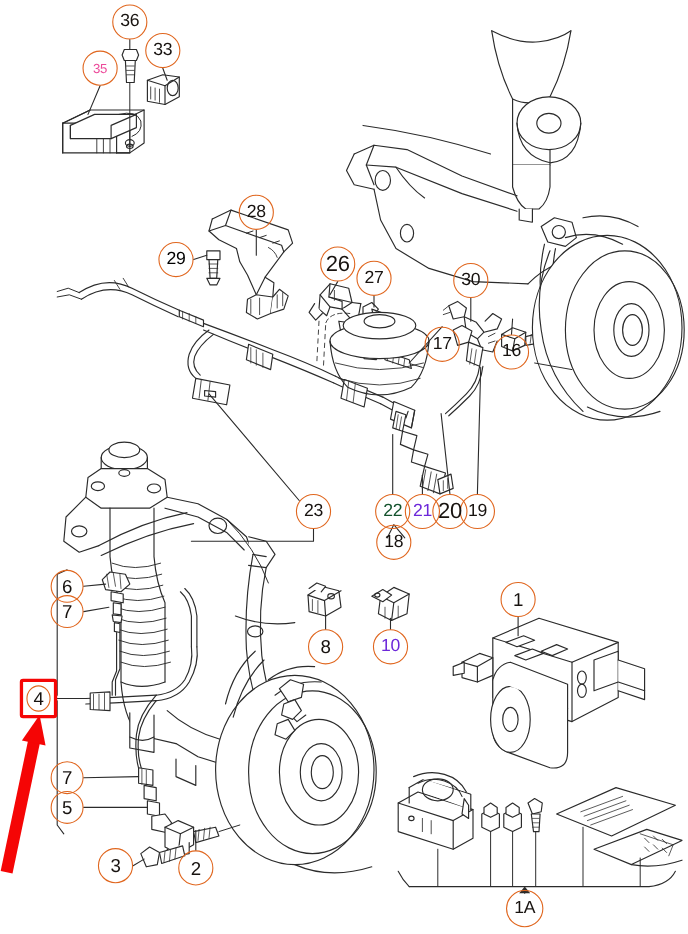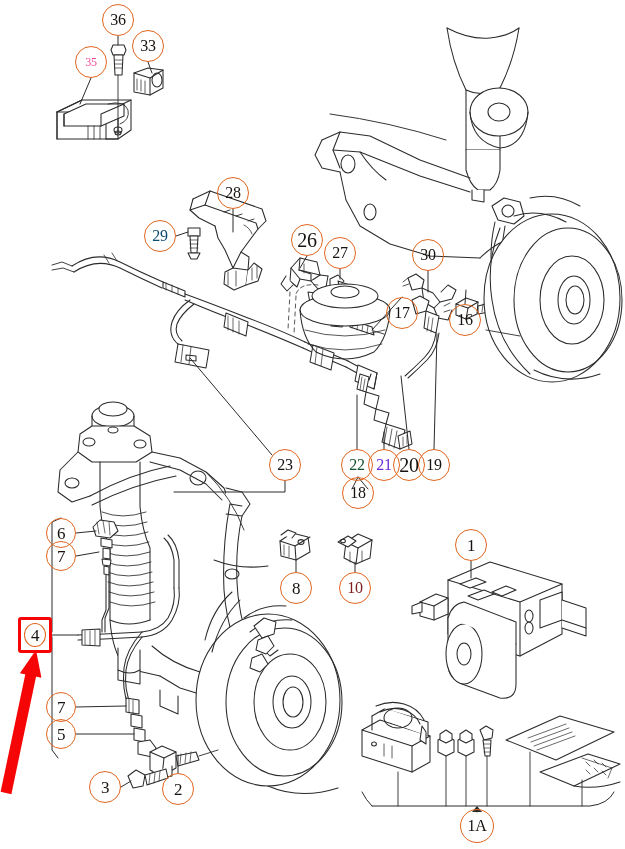--- a/index.html
+++ b/index.html
@@ -29,21 +29,21 @@
     width: 625px;
     height: 849px;
     pointer-events: none;
   }
   .callout {
     position: absolute;
     border: 1.6px solid #E0661E;
     border-radius: 50%;
     background: transparent;
     color: #17120f;
-    font-family: Liberation Serif, serif;
+    font-family: Liberation Sans, sans-serif;
     font-size: 17px;
     line-height: 1;
     display: flex;
     align-items: center;
     justify-content: center;
     letter-spacing: -0.3px;
     box-sizing: border-box;
     user-select: none;
     text-align: right;
   }
@@ -537,21 +537,21 @@
         <div class="callout" style="left: 102px; top: 4px; width: 32px; height: 32px; border-color: rgb(224, 102, 30);">
           <span class="num" style="color: rgb(23, 18, 15); font-size: 16px;">36</span>
         </div>
         <div class="callout" style="left: 132px; top: 30px; width: 32px; height: 32px; border-color: rgb(224, 102, 30);">
           <span class="num" style="color: rgb(23, 18, 15); font-size: 16px;">33</span>
         </div>
         <div class="callout" style="left: 217px; top: 177px; width: 32px; height: 32px; border-color: rgb(224, 102, 30);">
           <span class="num" style="color: rgb(23, 18, 15); font-size: 16px;">28</span>
         </div>
         <div class="callout" style="left: 144px; top: 220px; width: 32px; height: 32px; border-color: rgb(224, 102, 30);">
-          <span class="num" style="color: #0c4a6e; font-size: 16px;">29</span>
+          <span class="num" style="color: #000000; font-size: 16px;">29</span>
         </div>
         <div class="callout" style="left: 291px; top: 224px; width: 32px; height: 32px; border-color: rgb(224, 102, 30);">
           <span class="num" style="color: rgb(23, 18, 15); font-size: 20px;">26</span>
         </div>
         <div class="callout" style="left: 324px; top: 237px; width: 32px; height: 32px; border-color: rgb(224, 102, 30);">
           <span class="num" style="color: rgb(23, 18, 15); font-size: 16px;">27</span>
         </div>
         <div class="callout" style="left: 412px; top: 239px; width: 32px; height: 32px; border-color: rgb(224, 102, 30);">
           <span class="num" style="color: rgb(23, 18, 15); font-size: 16px;">30</span>
         </div>
@@ -585,21 +585,21 @@
         <div class="callout" style="left: 46px; top: 541px; width: 30px; height: 30px; border-color: rgb(224, 102, 30);">
           <span class="num" style="color: rgb(23, 18, 15);">7</span>
         </div>
         <div class="callout" style="left: 455px; top: 529px; width: 32px; height: 32px; border-color: rgb(224, 102, 30);">
           <span class="num" style="color: rgb(23, 18, 15);">1</span>
         </div>
         <div class="callout" style="left: 280px; top: 572px; width: 32px; height: 32px; border-color: rgb(224, 102, 30);">
           <span class="num" style="color: rgb(23, 18, 15);">8</span>
         </div>
         <div class="callout" style="left: 339px; top: 572px; width: 32px; height: 32px; border-color: rgb(224, 102, 30);">
-          <span class="num" style="color: #7f1d1d; font-size: 16px;">10</span>
+          <span class="num" style="color: #6d28d9; font-size: 16px;">10</span>
         </div>
         <div class="callout highlighted" style="left: 18px; top: 617px; width: 34px; height: 36px; border-color: rgb(245, 5, 5);">
           <span class="inner-ring" style="border-color: rgb(224, 102, 30);"></span>
           <span class="num" style="color: rgb(23, 18, 15);">4</span>
         </div>
         <div class="callout" style="left: 46px; top: 692px; width: 30px; height: 30px; border-color: rgb(224, 102, 30);">
           <span class="num" style="color: rgb(23, 18, 15);">7</span>
         </div>
         <div class="callout" style="left: 46px; top: 719px; width: 30px; height: 30px; border-color: rgb(224, 102, 30);">
           <span class="num" style="color: rgb(23, 18, 15);">5</span>

